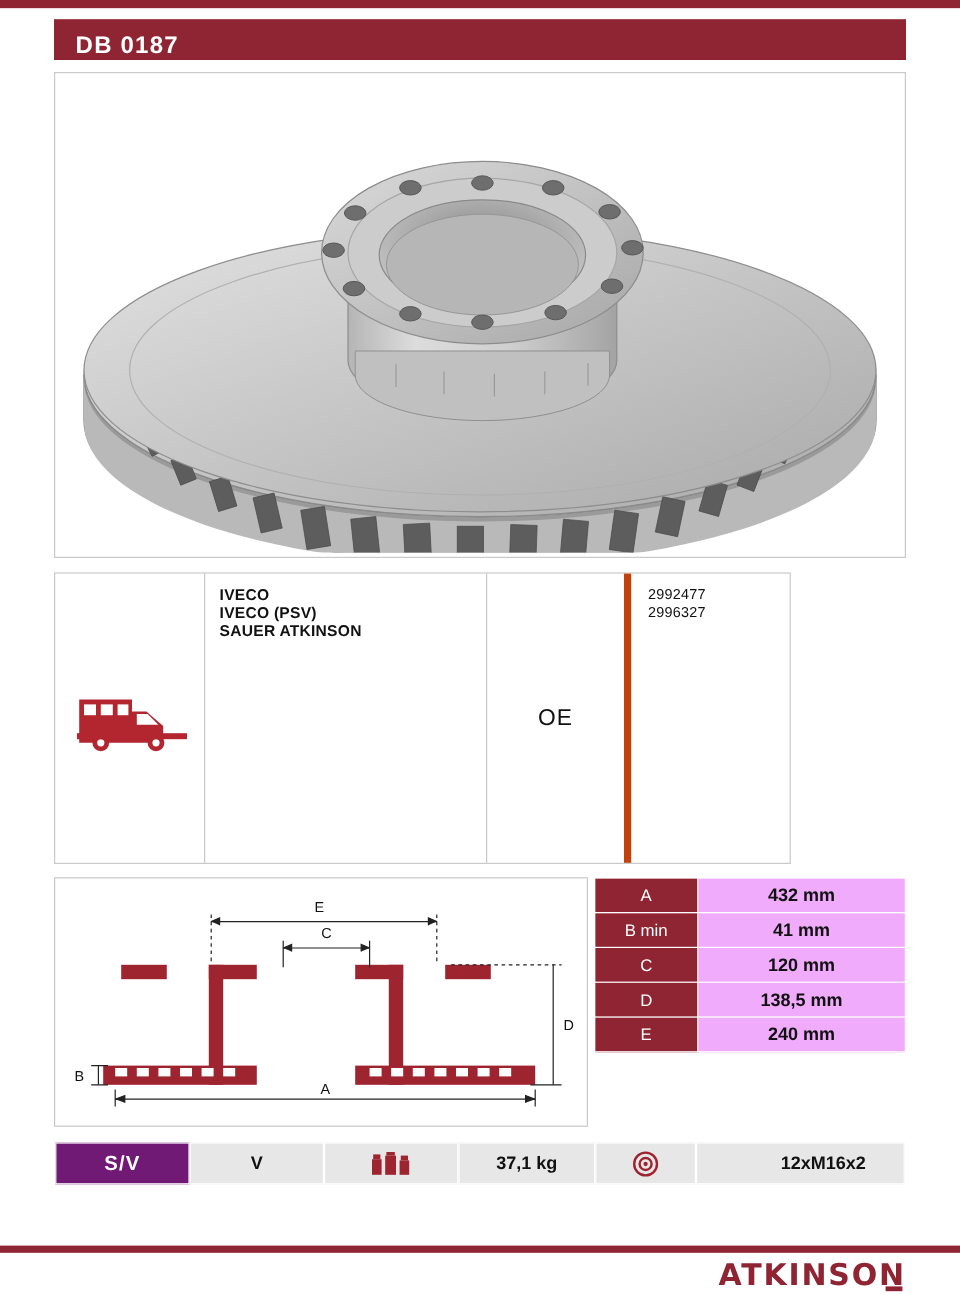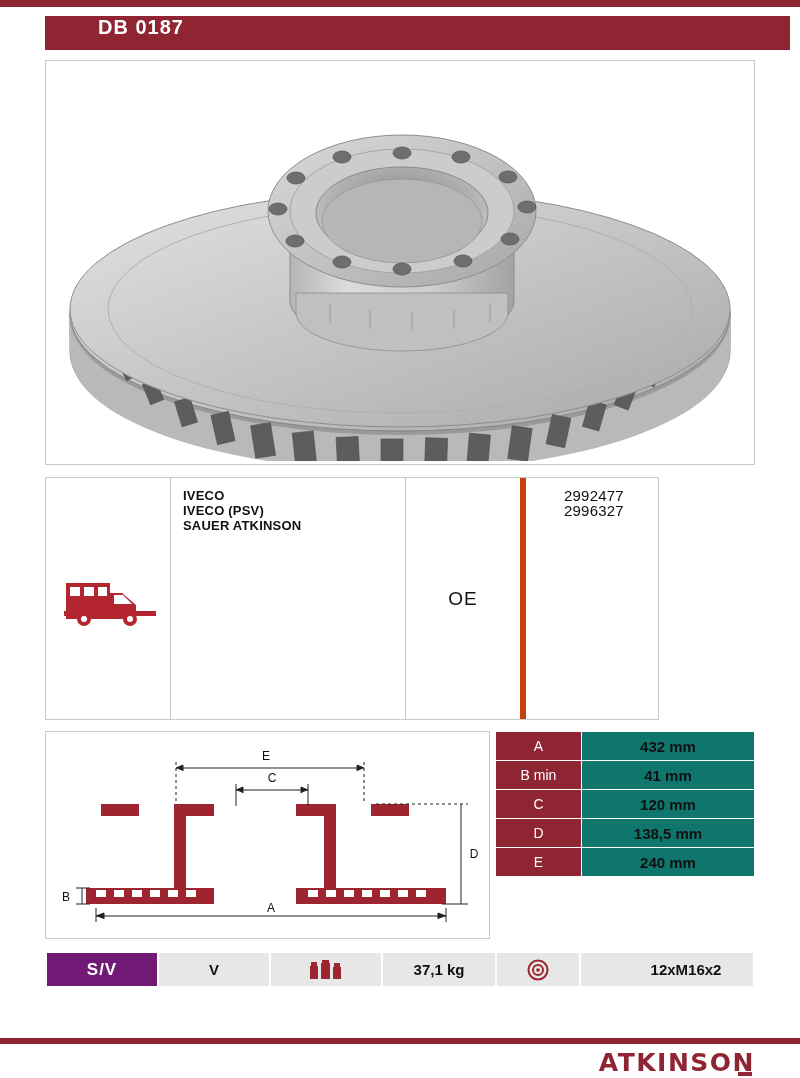--- a/index.html
+++ b/index.html
@@ -37,22 +37,21 @@
   }
 
   
   .title-row {
     position: absolute;
     left: 45px; top: 16px;
     width: 710px; height: 34px;
     background: #8f2432;
     color: #ffffff;
     display: flex;
-    align-items: flex-start;
-    padding-left: 35px;
+    align-items: flex-end;
   }
   .title-text {
     font-size: 20px;
     font-weight: bold;
     letter-spacing: 1px;
     margin-left: 18px;
   }
 
   
   .image-panel {
@@ -109,24 +108,23 @@
     font-size: 13px;
     font-weight: bold;
     line-height: 15px;
     letter-spacing: 0.2px;
   }
   .oe-label {
     font-size: 19px;
     letter-spacing: 1px;
   }
   .oe-num {
-    font-size: 15px;
+    font-size: 12px;
     line-height: 15px;
     letter-spacing: 0.2px;
-    margin-left: 24px;
   }
   .truck-icon {
     position: absolute;
     left: 18px;
     top: 97px;
   }
 
   
   .dim-panel {
     position: absolute;
@@ -152,21 +150,21 @@
   }
   .dim-key {
     width: 86px;
     background: #8f2432;
     color: #fff;
     text-align: center;
     font-size: 14px;
     border-bottom: 1px solid #fff;
   }
   .dim-val {
-    background: #0f766e;
+    background: #f0abfc;
     text-align: center;
     font-size: 15px;
     color: #111;
     font-weight: bold;
   }
 
   
   .spec-row {
     position: absolute;
     left: 45px; top: 951px;

